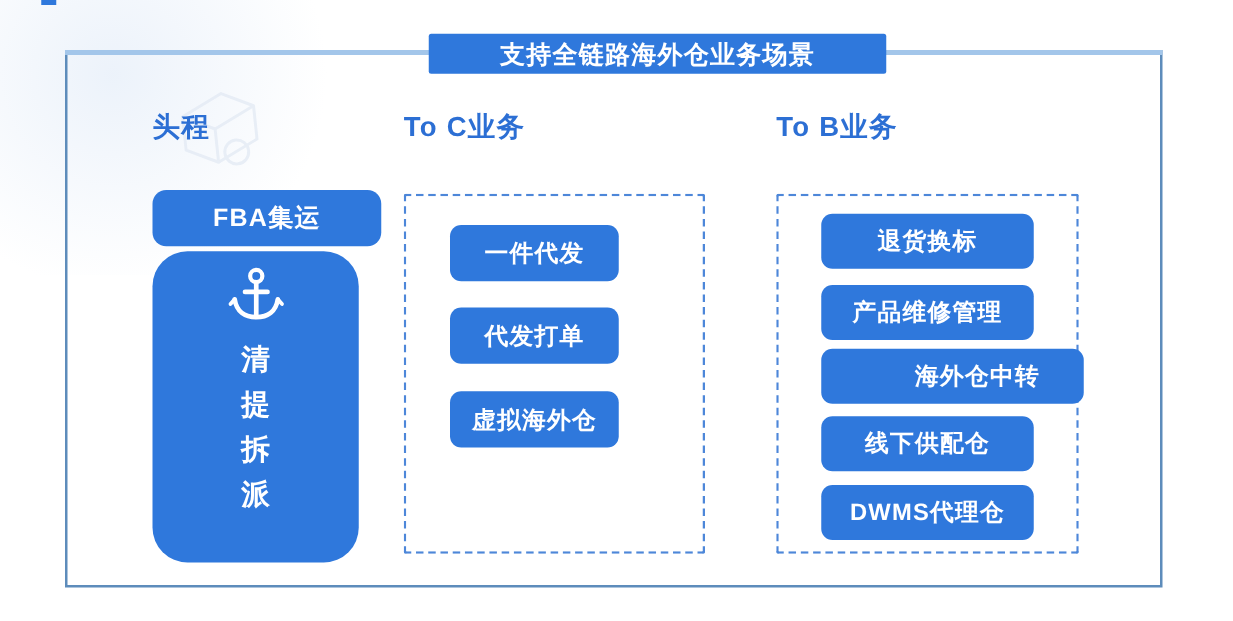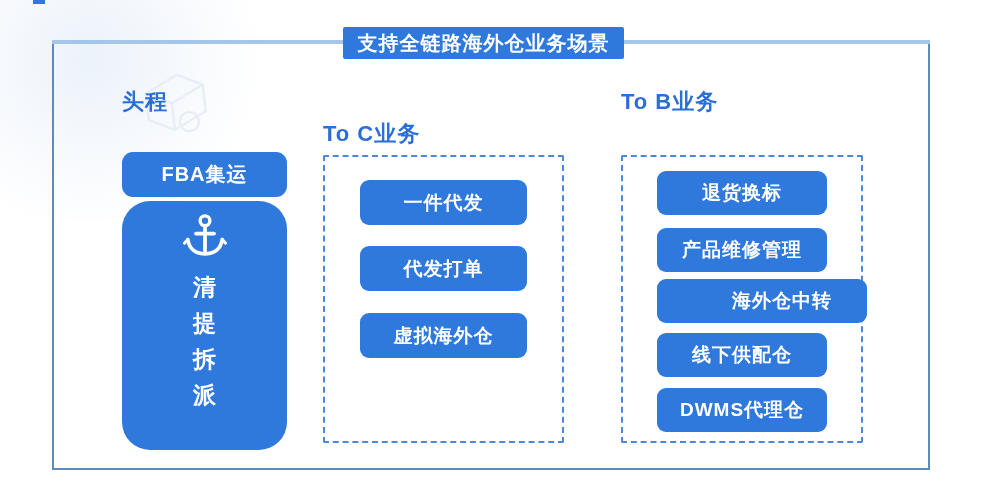--- a/index.html
+++ b/index.html
@@ -22,41 +22,41 @@
   .outer-box{
     position:absolute;left:52px;top:40px;width:878px;height:430px;
     border:2px solid var(--frame-border,#5D8CBB);
     box-sizing:border-box;
   }
   .outer-box::before{
     content:"";position:absolute;left:-2px;top:-2px;right:-2px;height:4px;
     background:var(--frame-top,#A3C6EA);
   }
   .banner{
-    position:absolute;left:343px;top:27px;width:281px;height:32px;
+    position:absolute;left:343px;top:27px;width:366px;height:32px;
     background:var(--primary-blue,#2F78DC);
     color:#fff;font-weight:bold;font-size:20px;
     display:flex;align-items:center;justify-content:center;
     z-index:5;border-radius:2px;letter-spacing:1px;
   }
   .col-header{
     position:absolute;top:88px;height:28px;
     color:var(--header-text,#2C6FD4);
     font-size:22px;font-weight:bold;
     text-align:left;line-height:28px;z-index:2;letter-spacing:1px;
   }
   .hdr-first{left:122px;width:165px;}
-  .hdr-toc{left:323px;width:241px;margin-top:32px;}
+  .hdr-toc{left:323px;width:241px;}
   .hdr-tob{left:621px;width:242px;}
   .watermark{
     position:absolute;left:126px;top:60px;width:96px;height:86px;
     opacity:0.75;transform:rotate(-6deg);z-index:1;pointer-events:none;
   }
   .fba-btn{
-    position:absolute;left:122px;top:152px;width:165px;height:45px;
+    position:absolute;left:122px;top:152px;width:183px;height:45px;
     background:var(--primary-blue,#2F78DC);border-radius:11px;
     color:#fff;font-size:20px;font-weight:bold;
     display:flex;align-items:center;justify-content:center;letter-spacing:1px;
   }
   .big-box{
     position:absolute;left:122px;top:201px;width:165px;height:249px;
     background:var(--primary-blue,#2F78DC);border-radius:28px;
     display:flex;flex-direction:column;align-items:center;
   }
   .anchor-wrap{margin-top:10px;width:48px;height:48px;}
@@ -70,21 +70,21 @@
     box-sizing:border-box;border-radius:2px;
   }
   .dash-toc{left:323px;width:241px;}
   .dash-tob{left:621px;width:242px;}
   .pill{
     position:absolute;background:var(--primary-blue,#2F78DC);
     color:#fff;font-weight:bold;border-radius:9px;
     display:flex;align-items:center;justify-content:center;
     letter-spacing:1px;z-index:3;
   }
-  .pill-c{left:360px;width:167px;height:45px;font-size:19px;}
+  .pill-c{left:360px;width:135px;height:45px;font-size:19px;}
   .c0{top:180px;} .c1{top:246px;} .c2{top:313px;} .c3{top:379px;}
   .pill-b{left:657px;width:170px;height:44px;font-size:19px;}
   .b0{top:171px;} .b1{top:228px;} .b2{top:279px;padding-left:40px;} .b3{top:333px;} .b4{top:388px;}
 </style>
 </head>
 <body>
 
 <div class="canvas">
   <div class="bg-blob"></div>
   <div class="top-sliver"></div>

